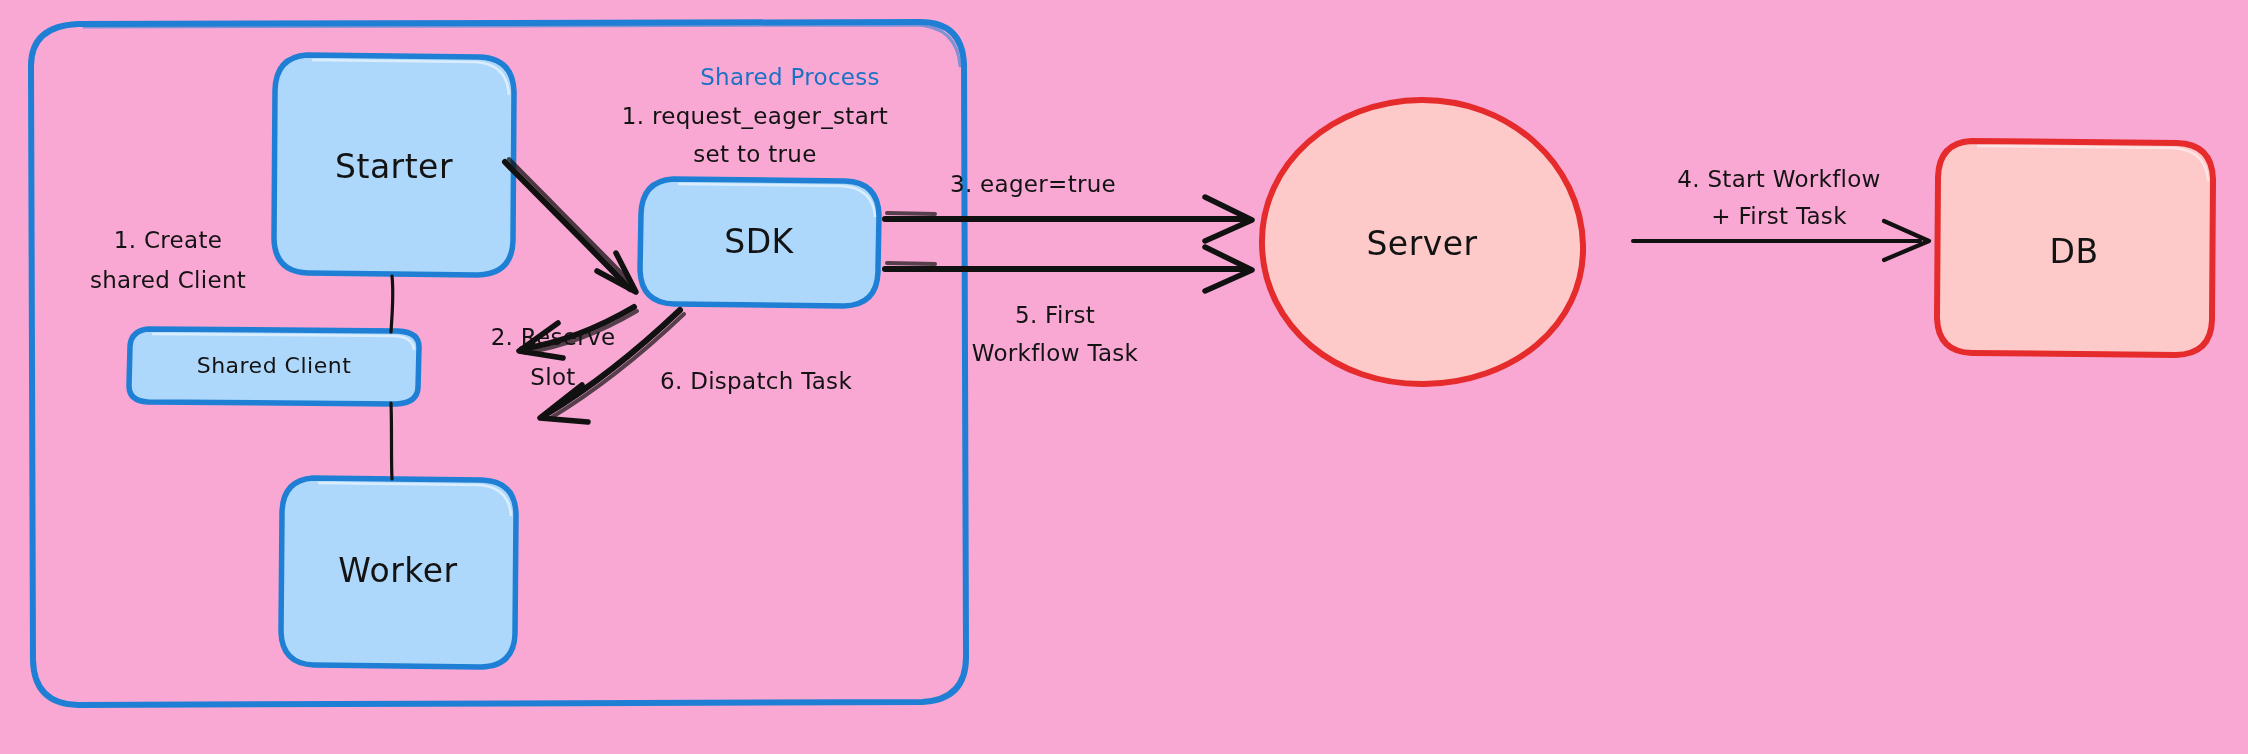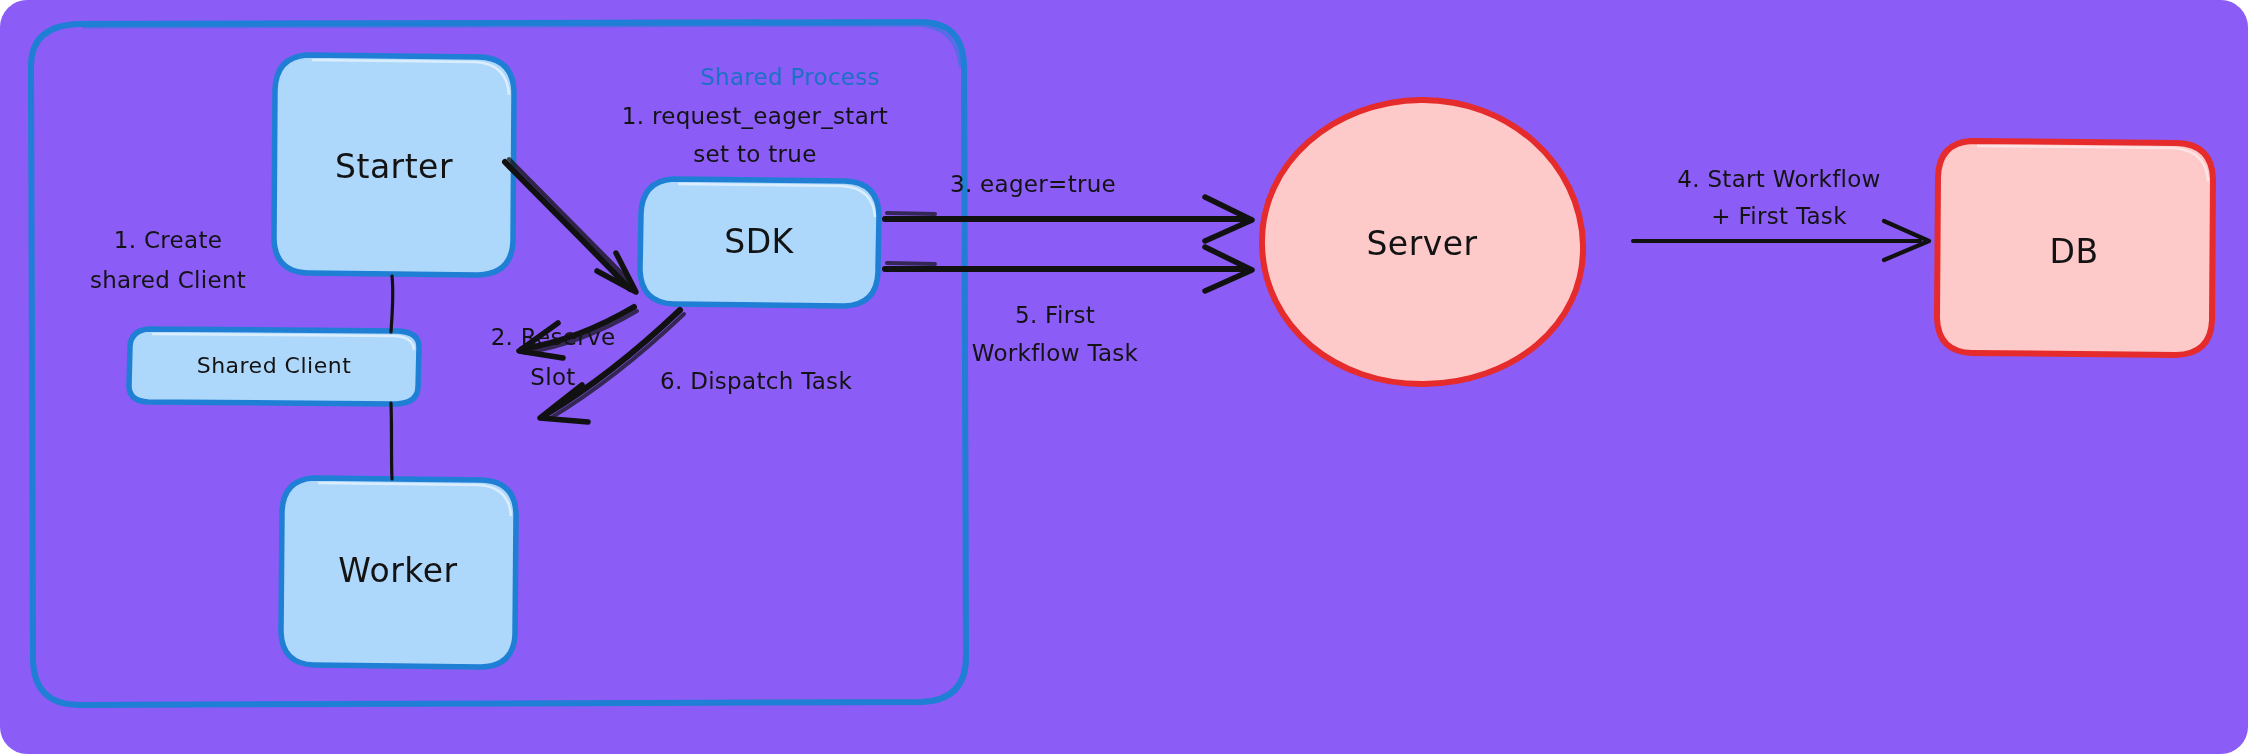--- a/index.html
+++ b/index.html
@@ -4,24 +4,23 @@
 <style>
   html, body {
     margin: 0;
     padding: 0;
     background: #ffffff;
   }
   #canvas {
     position: relative;
     width: 2248px;
     height: 754px;
-    background: #8b5cf6;
+    background: #f9a8d4;
     font-family: "DejaVu Sans", sans-serif;
     overflow: hidden;
-    border-radius: 27px;
   }
   #canvas svg {
     position: absolute;
     top: 0;
     left: 0;
     width: 2248px;
     height: 754px;
   }
   .node-label {
     font-family: "DejaVu Sans", sans-serif;

